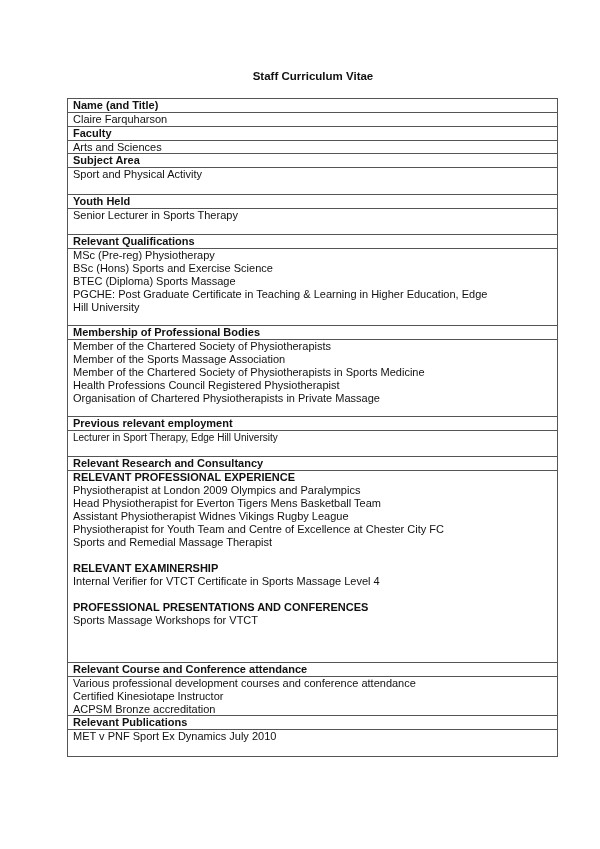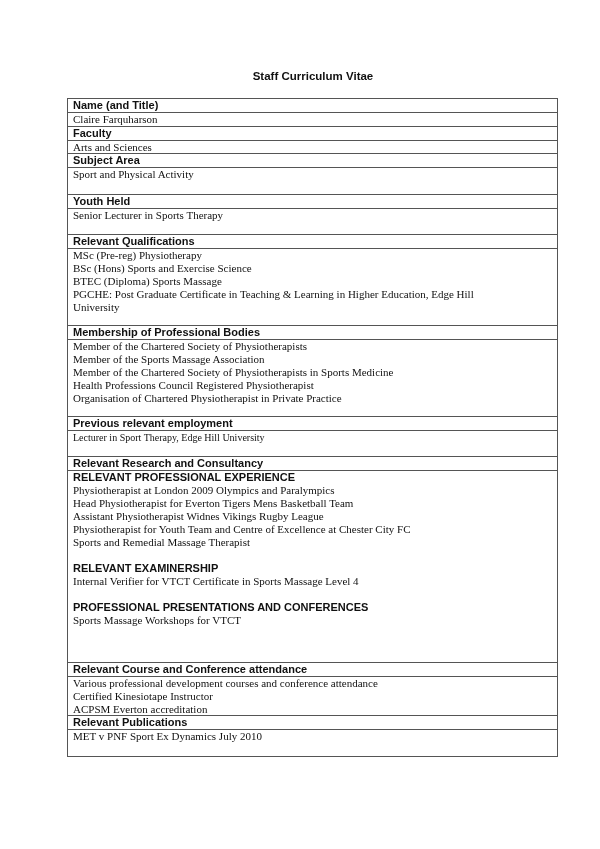--- a/index.html
+++ b/index.html
@@ -42,21 +42,21 @@
     .cell:last-child { border-bottom: none; }
     .head {
       font-weight: bold;
       height: 14px;
       line-height: 13px;
       padding-top: 0;
     }
     .body-cell {
       padding-top: 0;
     }
-    .line { display: block; white-space: nowrap; font-family: Liberation Serif, serif; }
+    .line { display: block; white-space: nowrap; }
     .line.wrap { white-space: normal; }
     .subhead { display: block; font-weight: bold; font-size: 11px; }
     .gap { display: block; height: 13px; }
     .big { font-size: 10px; line-height: 14px; }
   </style>
 </head>
 <body>
 
 <div class="doc-title">Staff Curriculum Vitae</div>
 
@@ -89,21 +89,21 @@
     <span class="line">BTEC (Diploma) Sports Massage</span>
     <span class="line wrap" style="padding-right:60px;">PGCHE:  Post Graduate Certificate in Teaching &amp; Learning in Higher Education, Edge Hill University</span>
   </div>
 
   <div class="cell head">Membership of Professional Bodies</div>
   <div class="cell body-cell" style="height:77px;">
     <span class="line">Member of the Chartered Society of Physiotherapists</span>
     <span class="line">Member of the Sports Massage Association</span>
     <span class="line">Member of the Chartered Society of Physiotherapists in Sports Medicine</span>
     <span class="line">Health Professions Council Registered Physiotherapist</span>
-    <span class="line">Organisation of Chartered Physiotherapist in Private Practice</span>
+    <span class="line">Organisation of Chartered Physiotherapists in Private Massage</span>
   </div>
 
   <div class="cell head">Previous relevant employment</div>
   <div class="cell body-cell" style="height:26px;">
     <span class="line big">Lecturer in Sport Therapy, Edge Hill University</span>
   </div>
 
   <div class="cell head">Relevant Research and Consultancy</div>
   <div class="cell body-cell" style="height:192px;">
     <span class="subhead">RELEVANT PROFESSIONAL EXPERIENCE</span>
@@ -117,21 +117,21 @@
     <span class="line">Internal Verifier for VTCT Certificate in Sports Massage Level 4</span>
     <span class="gap"></span>
     <span class="subhead">PROFESSIONAL PRESENTATIONS AND CONFERENCES</span>
     <span class="line">Sports Massage Workshops for VTCT</span>
   </div>
 
   <div class="cell head">Relevant Course and Conference attendance</div>
   <div class="cell body-cell" style="height:39px;">
     <span class="line">Various professional development courses and conference attendance</span>
     <span class="line">Certified Kinesiotape Instructor</span>
-    <span class="line">ACPSM Everton accreditation</span>
+    <span class="line">ACPSM Bronze accreditation</span>
   </div>
 
   <div class="cell head">Relevant Publications</div>
   <div class="cell body-cell" style="height:26px;">
     <span class="line">MET v PNF Sport Ex Dynamics July 2010</span>
   </div>
 
 </div>
 
 </body></html>

